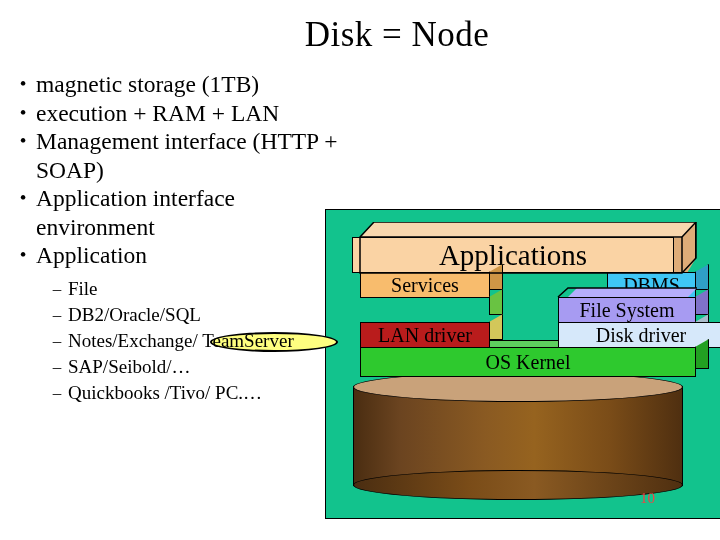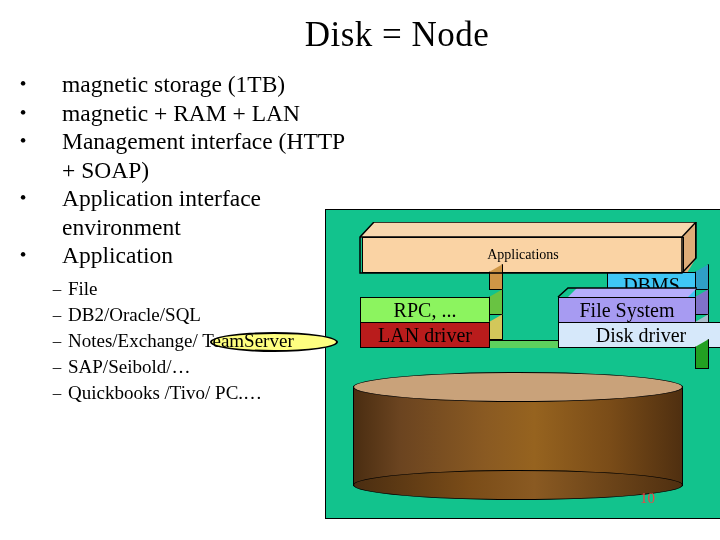--- a/index.html
+++ b/index.html
@@ -47,21 +47,20 @@
   }
   .bullet-mark {
     width: 26px;
     min-width: 26px;
     text-align: center;
     font-size: 19px;
     line-height: 28.5px;
   }
   .bullet-text {
     flex: 1;
-    margin-left: 26px;
   }
 
   .sub-list {
     margin-top: 6px;
     margin-left: 36px;
   }
   .sub-row {
     display: flex;
     align-items: flex-start;
     font-size: 19px;
@@ -172,24 +171,24 @@
 
   
   #apps-top {
     left: 8px; top: 0px;
     width: 336px; height: 16px;
     background: #f9d7ae;
     clip-path: polygon(14px 0, 336px 0, 322px 16px, 0px 16px);
     border: none;
   }
   #apps-front {
-    left: 10px; top: 15px;
+    left: 0px; top: 15px;
     width: 322px; height: 36px;
     background: #fad3a4;
-    font-size: 14px;
+    font-size: 29px;
   }
   #apps-side {
     left: 321px; top: 0px;
     width: 23px; height: 51px;
     background: #deac78;
     clip-path: polygon(14px 0, 23px 0, 23px 36px, 14px 51px, 0 51px, 0 16px);
   }
 
   
   #services {
@@ -306,21 +305,21 @@
 
 <div id="bullet-list">
 
   <div class="bullet-row">
     <span class="bullet-mark">•</span>
     <span class="bullet-text">magnetic storage (1TB)</span>
   </div>
 
   <div class="bullet-row">
     <span class="bullet-mark">•</span>
-    <span class="bullet-text">magnetic + RAM + LAN</span>
+    <span class="bullet-text">execution + RAM + LAN</span>
   </div>
 
   <div class="bullet-row">
     <span class="bullet-mark">•</span>
     <span class="bullet-text">Management interface (HTTP + SOAP)</span>
   </div>
 
   <div class="bullet-row">
     <span class="bullet-mark">•</span>
     <span class="bullet-text">Application interface environment</span>
@@ -374,37 +373,38 @@
     <polygon points="8,15 22,0 344,0 344,36 330,51 8,51" fill="none" stroke="#000" stroke-width="1.5"></polygon>
     <line x1="8" y1="15" x2="330" y2="15" stroke="#000" stroke-width="1.5"></line>
     <line x1="330" y1="15" x2="344" y2="0" stroke="#000" stroke-width="1.5"></line>
     <line x1="330" y1="15" x2="330" y2="51" stroke="#000" stroke-width="1.5"></line>
   </svg>
   <div class="blk" id="apps-front">Applications</div>
 
   <div class="face3d" id="kernel-top"></div>
 
   <div class="face3d" id="services-side"></div>
+  <div class="blk" id="services">Services</div>
 
   <div class="face3d" id="rpc-side"></div>
-  <div class="blk" id="rpc">RPC, ...</div>
 
   <div class="face3d" id="lan-side"></div>
   <div class="blk" id="lan-driver">LAN driver</div>
 
   <div class="face3d" id="dbms-side"></div>
   <div class="blk" id="dbms">DBMS</div>
 
   <div class="face3d" id="fsys-top"></div>
   <svg id="fsys-edges" width="352" height="170" style="position:absolute;left:0;top:0;z-index:3;pointer-events:none;">
     <polyline points="206,75 216,66 345,66" fill="none" stroke="#000" stroke-width="1.5"></polyline>
   </svg>
   <div class="face3d" id="fsys-side"></div>
   <div class="blk" id="filesystem">File System</div>
 
   <div class="face3d" id="disk-side"></div>
   <div class="blk" id="disk-driver">Disk driver</div>
 
   <div class="face3d" id="kernel-side"></div>
+  <div class="blk" id="kernel">OS Kernel</div>
 
 </div>
 
 <div id="page-number">10</div>
 
 </body></html>

